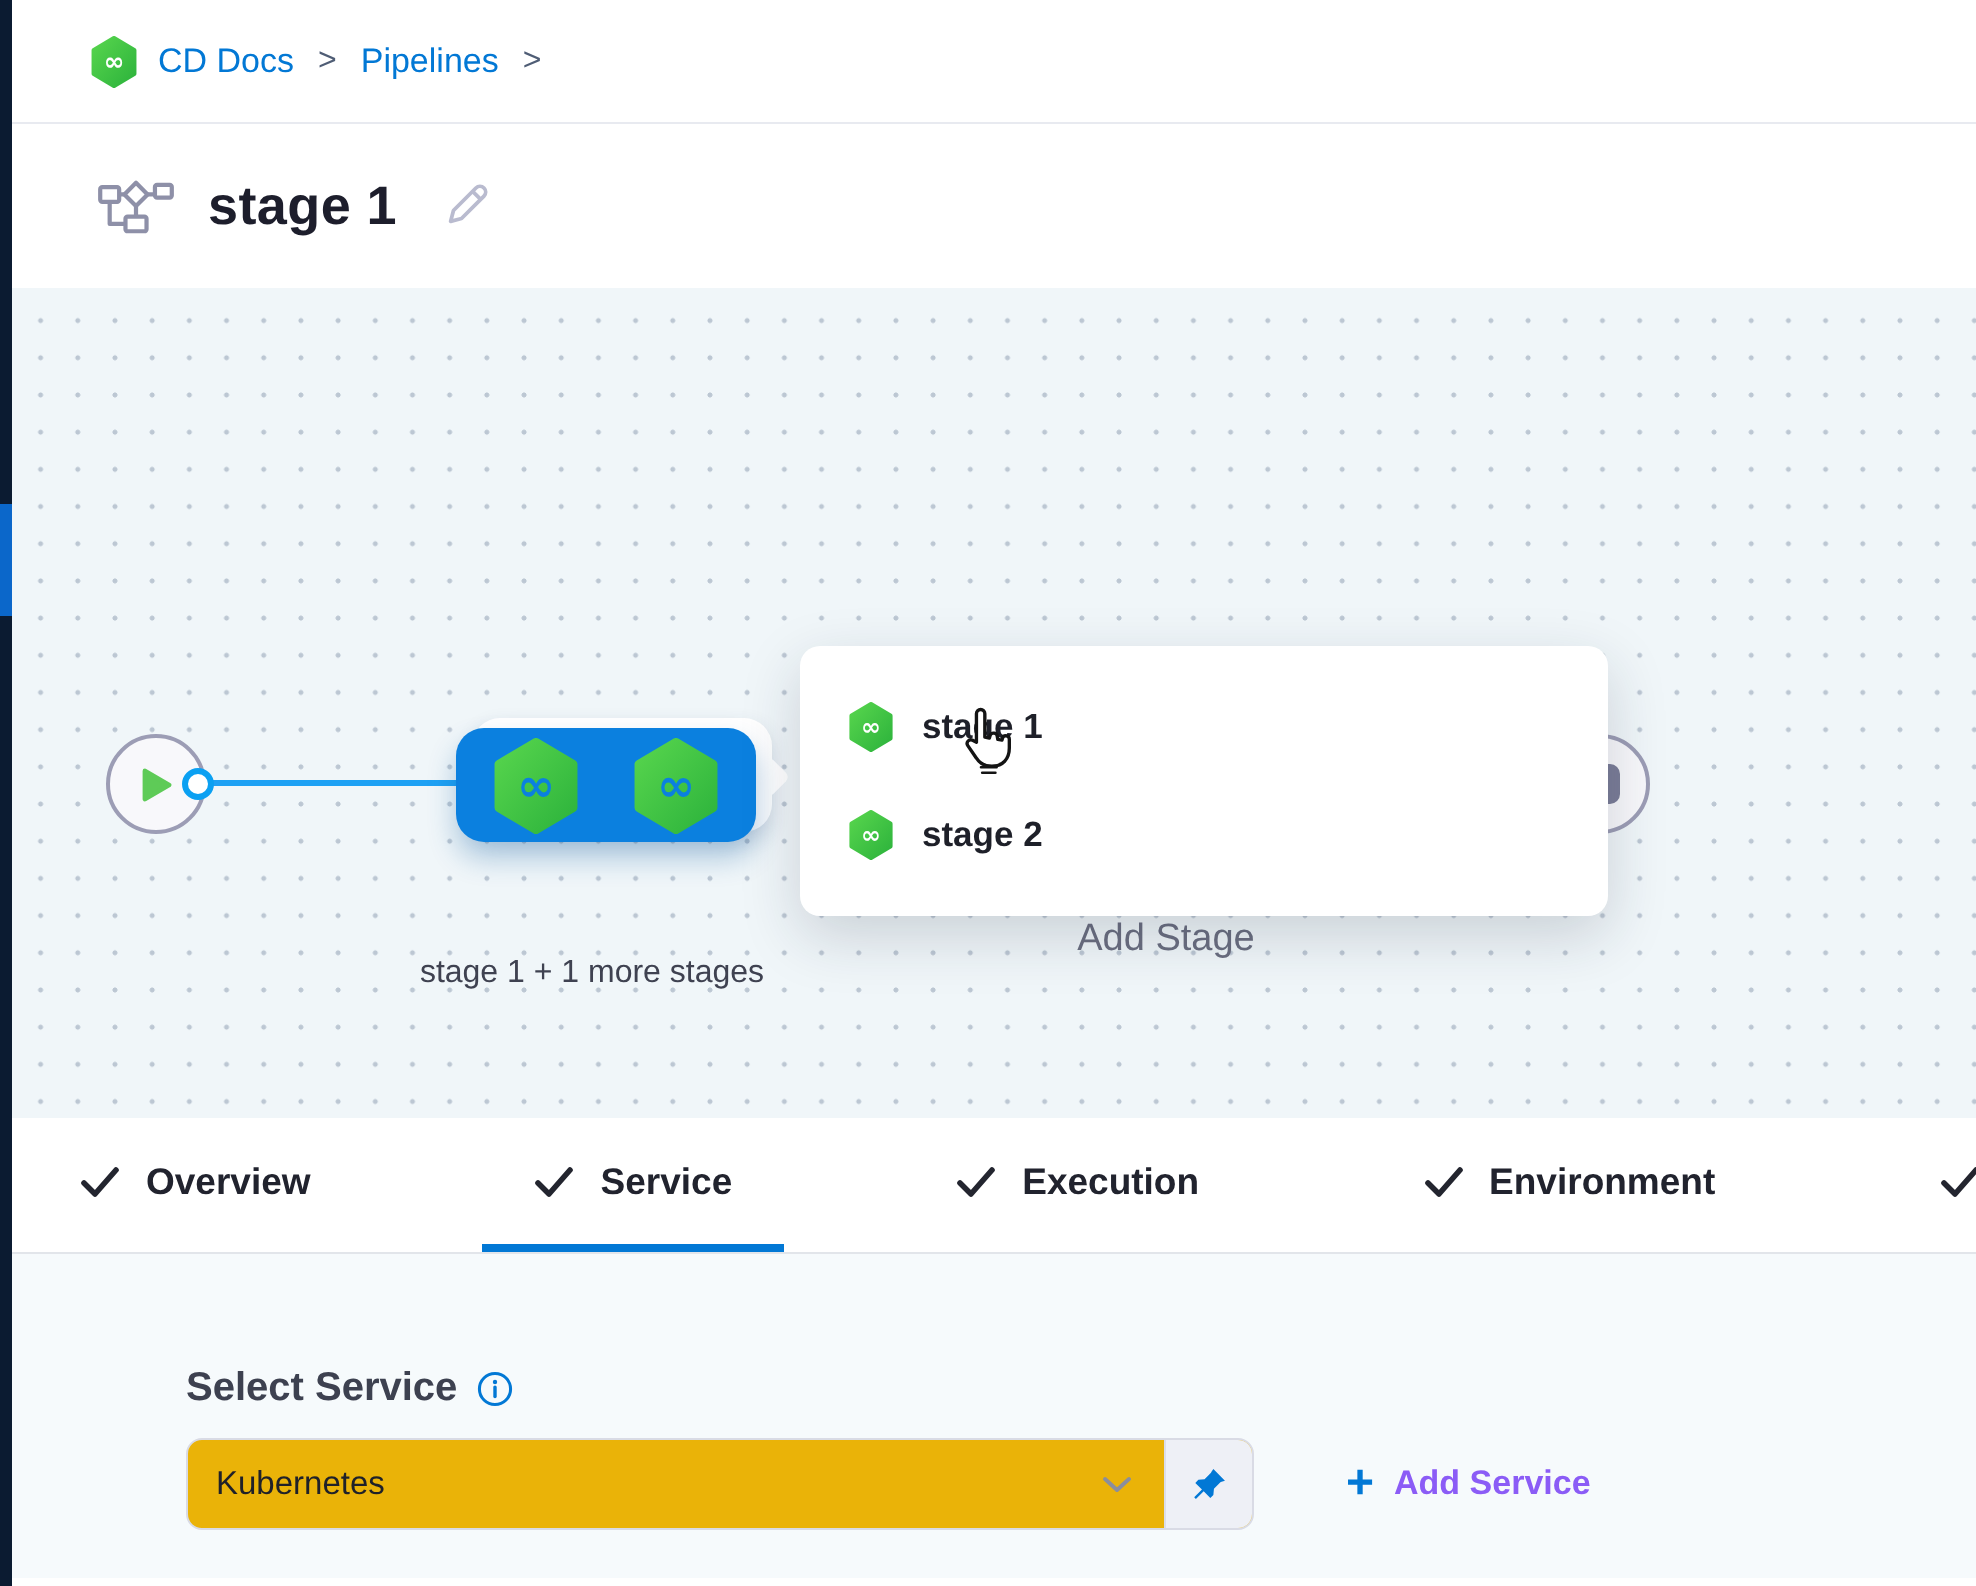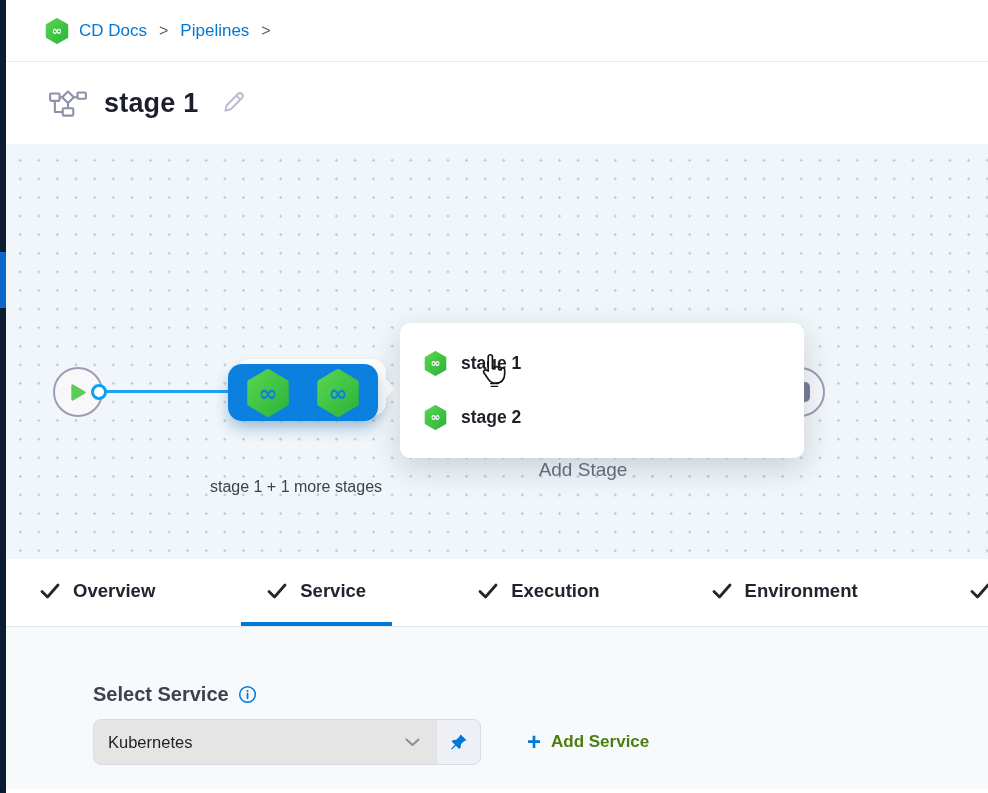--- a/index.html
+++ b/index.html
@@ -68,30 +68,30 @@
   .tab { display:flex; align-items:center; gap:13px; padding:0 26px; cursor:pointer;
          border-bottom:4px solid transparent; }
   .tab span { font-size:18.5px; font-weight:600; color:#21232e; }
   .tab.active { border-bottom-color:#0278d5; }
 
   
   .panel { height:162px; background:#f6fafc; padding:56px 0 0 87px; }
   .field-label-row { display:flex; align-items:center; gap:9px; }
   .field-label { font-size:20px; font-weight:600; color:#3d4150; }
   .field-row { margin-top:13px; display:flex; align-items:center; }
-  .select-wrap { width:388px; height:46px; border:1px solid #d9dbe5; border-radius:8px; background:#e5e5e5;
+  .select-wrap { width:534px; height:46px; border:1px solid #d9dbe5; border-radius:8px; background:#eab308;
                  display:flex; overflow:hidden; }
   .select-main { flex:1; display:flex; align-items:center; justify-content:space-between;
                  padding:0 16px 0 14px; cursor:pointer; }
   .select-value { font-size:16.5px; color:#1f2129; }
   .pin-seg { width:44px; background:#eef0f6; border-left:1px solid #dcdee8;
              display:flex; align-items:center; justify-content:center; cursor:pointer; }
   .add-service { margin-left:46px; display:flex; align-items:center; gap:10px; cursor:pointer; }
   .add-service .plus { font-size:24px; font-weight:700; color:#0278d5; line-height:1; }
-  .add-service span.lbl { font-size:17px; font-weight:700; color:#4d7c0f; }
+  .add-service span.lbl { font-size:17px; font-weight:700; color:#8b5cf6; }
 </style>
 </head>
 <body>
 
 <svg width="0" height="0" style="position:absolute">
   <defs>
     <linearGradient id="hexgrad" x1="0" y1="0" x2="1" y2="1">
       <stop offset="0" stop-color="#57d54d"></stop>
         <stop offset="1" stop-color="#2db33c"></stop>
     </linearGradient>

